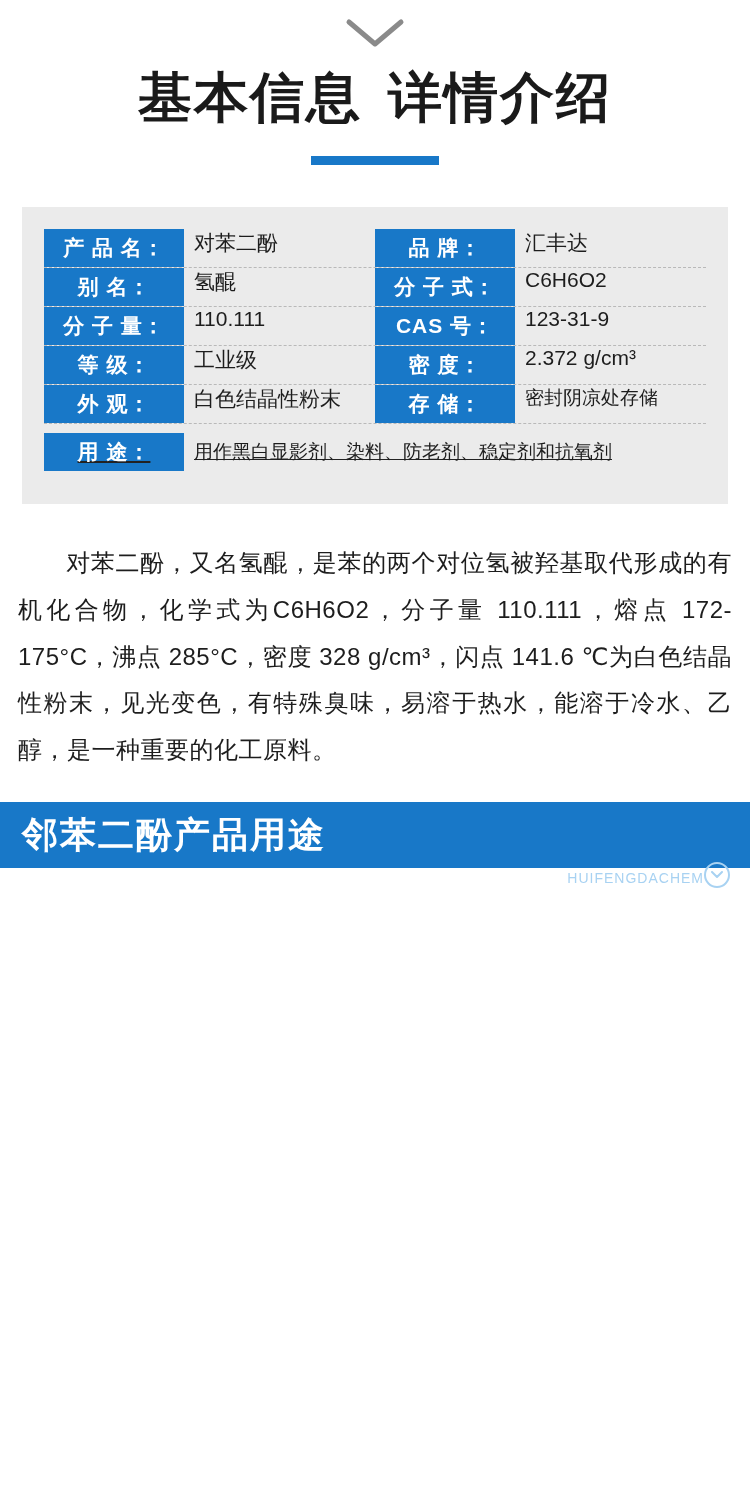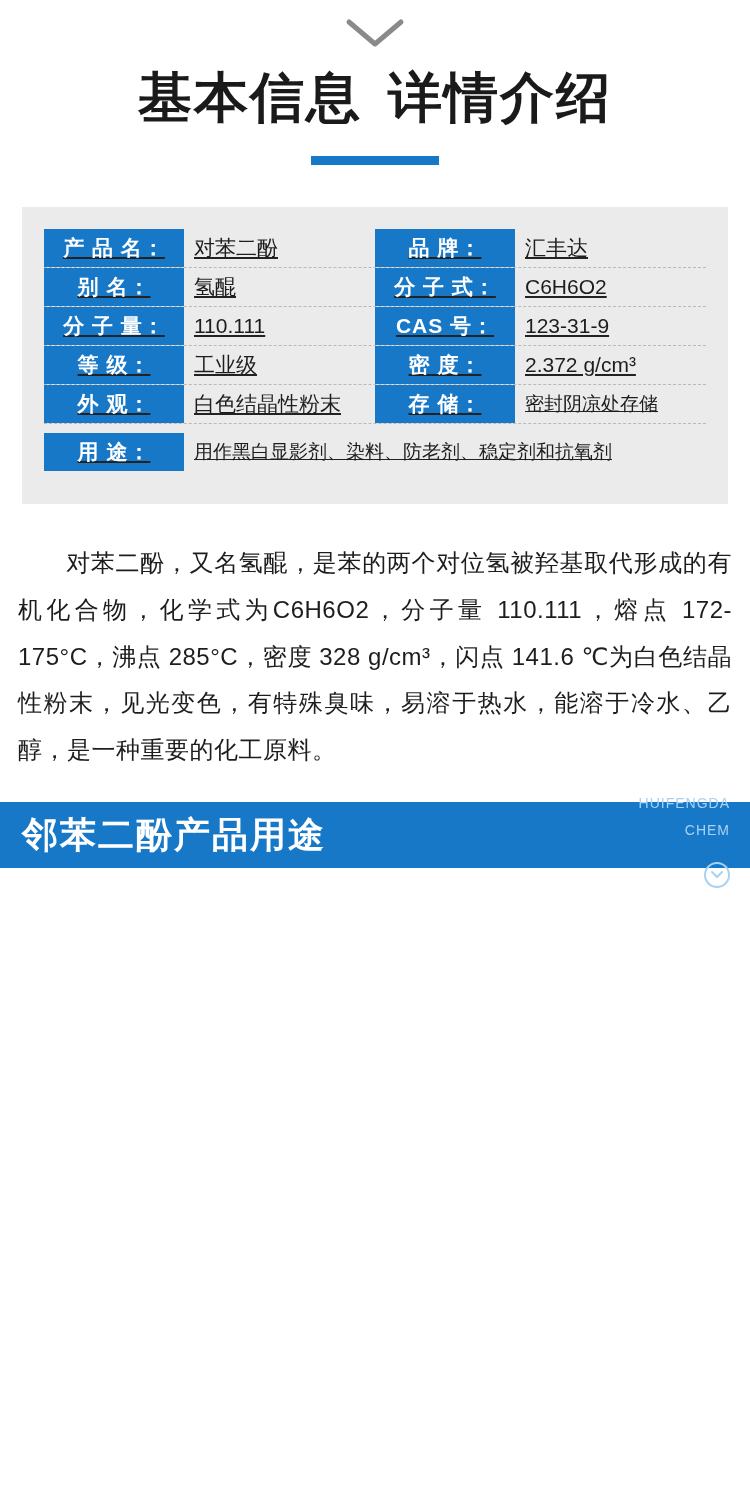--- a/index.html
+++ b/index.html
@@ -69,22 +69,20 @@
     text-decoration: underline;
   }
   .cell {
     display: flex;
     align-items: center;
     padding: 9px 0;
   }
   .cell-half {
     width: 50%;
     display: flex;
-    align-items: center;
-    text-decoration: underline;
   }
   .label {
     background: #1878c8;
     color: #ffffff;
     font-size: 21px;
     font-weight: bold;
     height: 38px;
     line-height: 38px;
     padding: 0 10px;
     box-sizing: border-box;
@@ -135,21 +133,21 @@
     font-weight: bold;
     letter-spacing: 2px;
     margin-left: 22px;
   }
   .banner-right {
     position: absolute;
     right: 20px;
     top: 0;
     height: 86px;
     display: flex;
-    flex-direction: column;
+    flex-direction: row;
     align-items: flex-end;
     justify-content: space-between;
   }
   .banner-en {
     color: #a8d2f2;
     font-size: 14px;
     line-height: 1.35;
     letter-spacing: 1px;
     text-align: right;
     margin-top: -8px;

